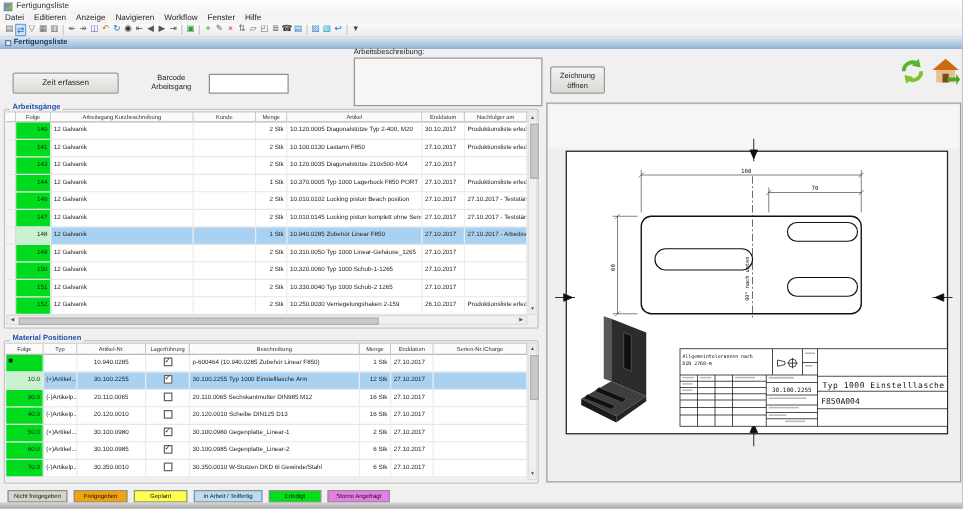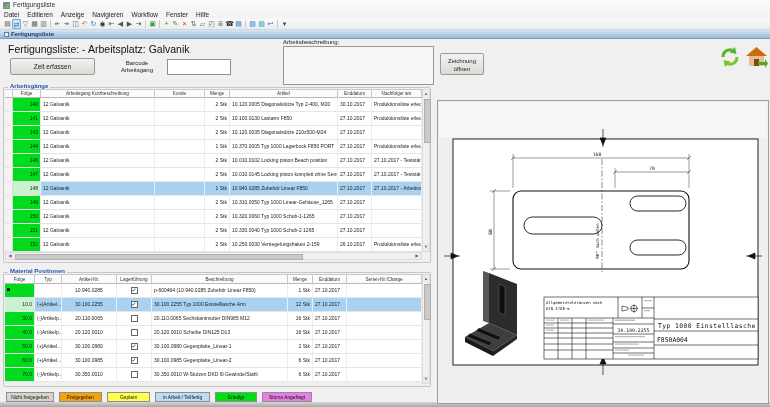--- a/index.html
+++ b/index.html
@@ -72,21 +72,21 @@
   .hsb .ar{position:absolute;width:8px;height:6px;font-size:4px;line-height:6px;text-align:center;color:#555;background:#ececec;}
   .hsb .th{position:absolute;top:1px;height:4px;background:#c9c9c9;border:1px solid #b0b0b0;}
 
   
   #legend{left:6px;top:392px;display:flex;gap:5px;}
   .leg{height:10px;font-size:4.8px;line-height:9px;text-align:center;border:1px solid #8f8f8f;
        box-sizing:border-box;color:#111;overflow:hidden;white-space:nowrap;flex:none;}
   #bottom-strip{left:0;top:402px;width:770px;height:5px;background:linear-gradient(#d6d6d6,#a7a7a7);}
 
   
-  #panel{left:437px;top:82px;width:332px;height:304px;border:1px solid #9e9e9e;background:#efefef;box-sizing:border-box;margin-top:18px;}
+  #panel{left:437px;top:82px;width:332px;height:304px;border:1px solid #9e9e9e;background:#efefef;box-sizing:border-box;}
   #panel svg{position:absolute;left:0;top:0;}
   .cad{font-family:"DejaVu Sans Mono",monospace;}
   #home-icon{left:745px;top:46px;width:23px;height:23px;}
   #refresh-icon{left:719px;top:46px;width:22px;height:22px;}
 </style>
 </head>
 <body>
 
 <div id="screen">
 
@@ -142,21 +142,20 @@
       <span class="tbicon" style="color: rgb(68, 68, 68);">▾</span>
     </div>
 
   <div class="abs" id="tabbar">
     <div id="tab-active">
       <span id="tab-page-icon"></span>
       <span class="t">Fertigungsliste</span>
     </div>
   </div>
 
-  <div class="abs" id="page-title">Fertigungsliste:  - Arbeitsplatz: Galvanik</div>
   <div class="abs btn" id="zeit-btn">Zeit erfassen</div>
   <div class="abs" id="barcode-label">
     <div>Barcode</div>
     <div>Arbeitsgang</div>
   </div>
   <input class="abs" id="barcode-input" value="" style="">
   <div class="abs" id="ab-label">Arbeitsbeschreibung:</div>
   <textarea class="abs" id="ab-textarea" style=""></textarea>
   <div class="abs btn" id="zeichnung-btn">
     <div>Zeichnung</div>

